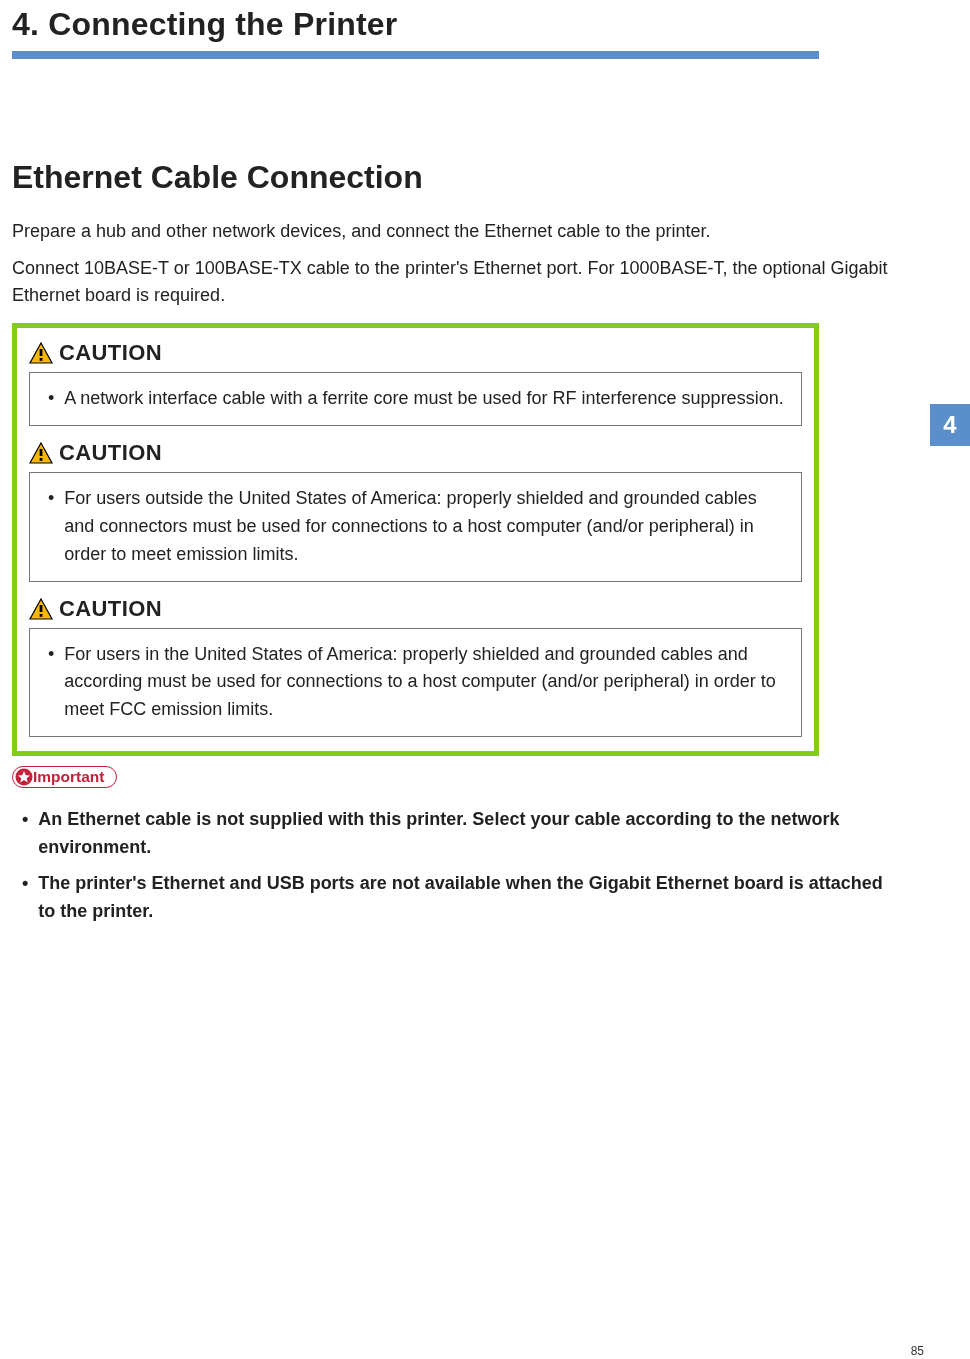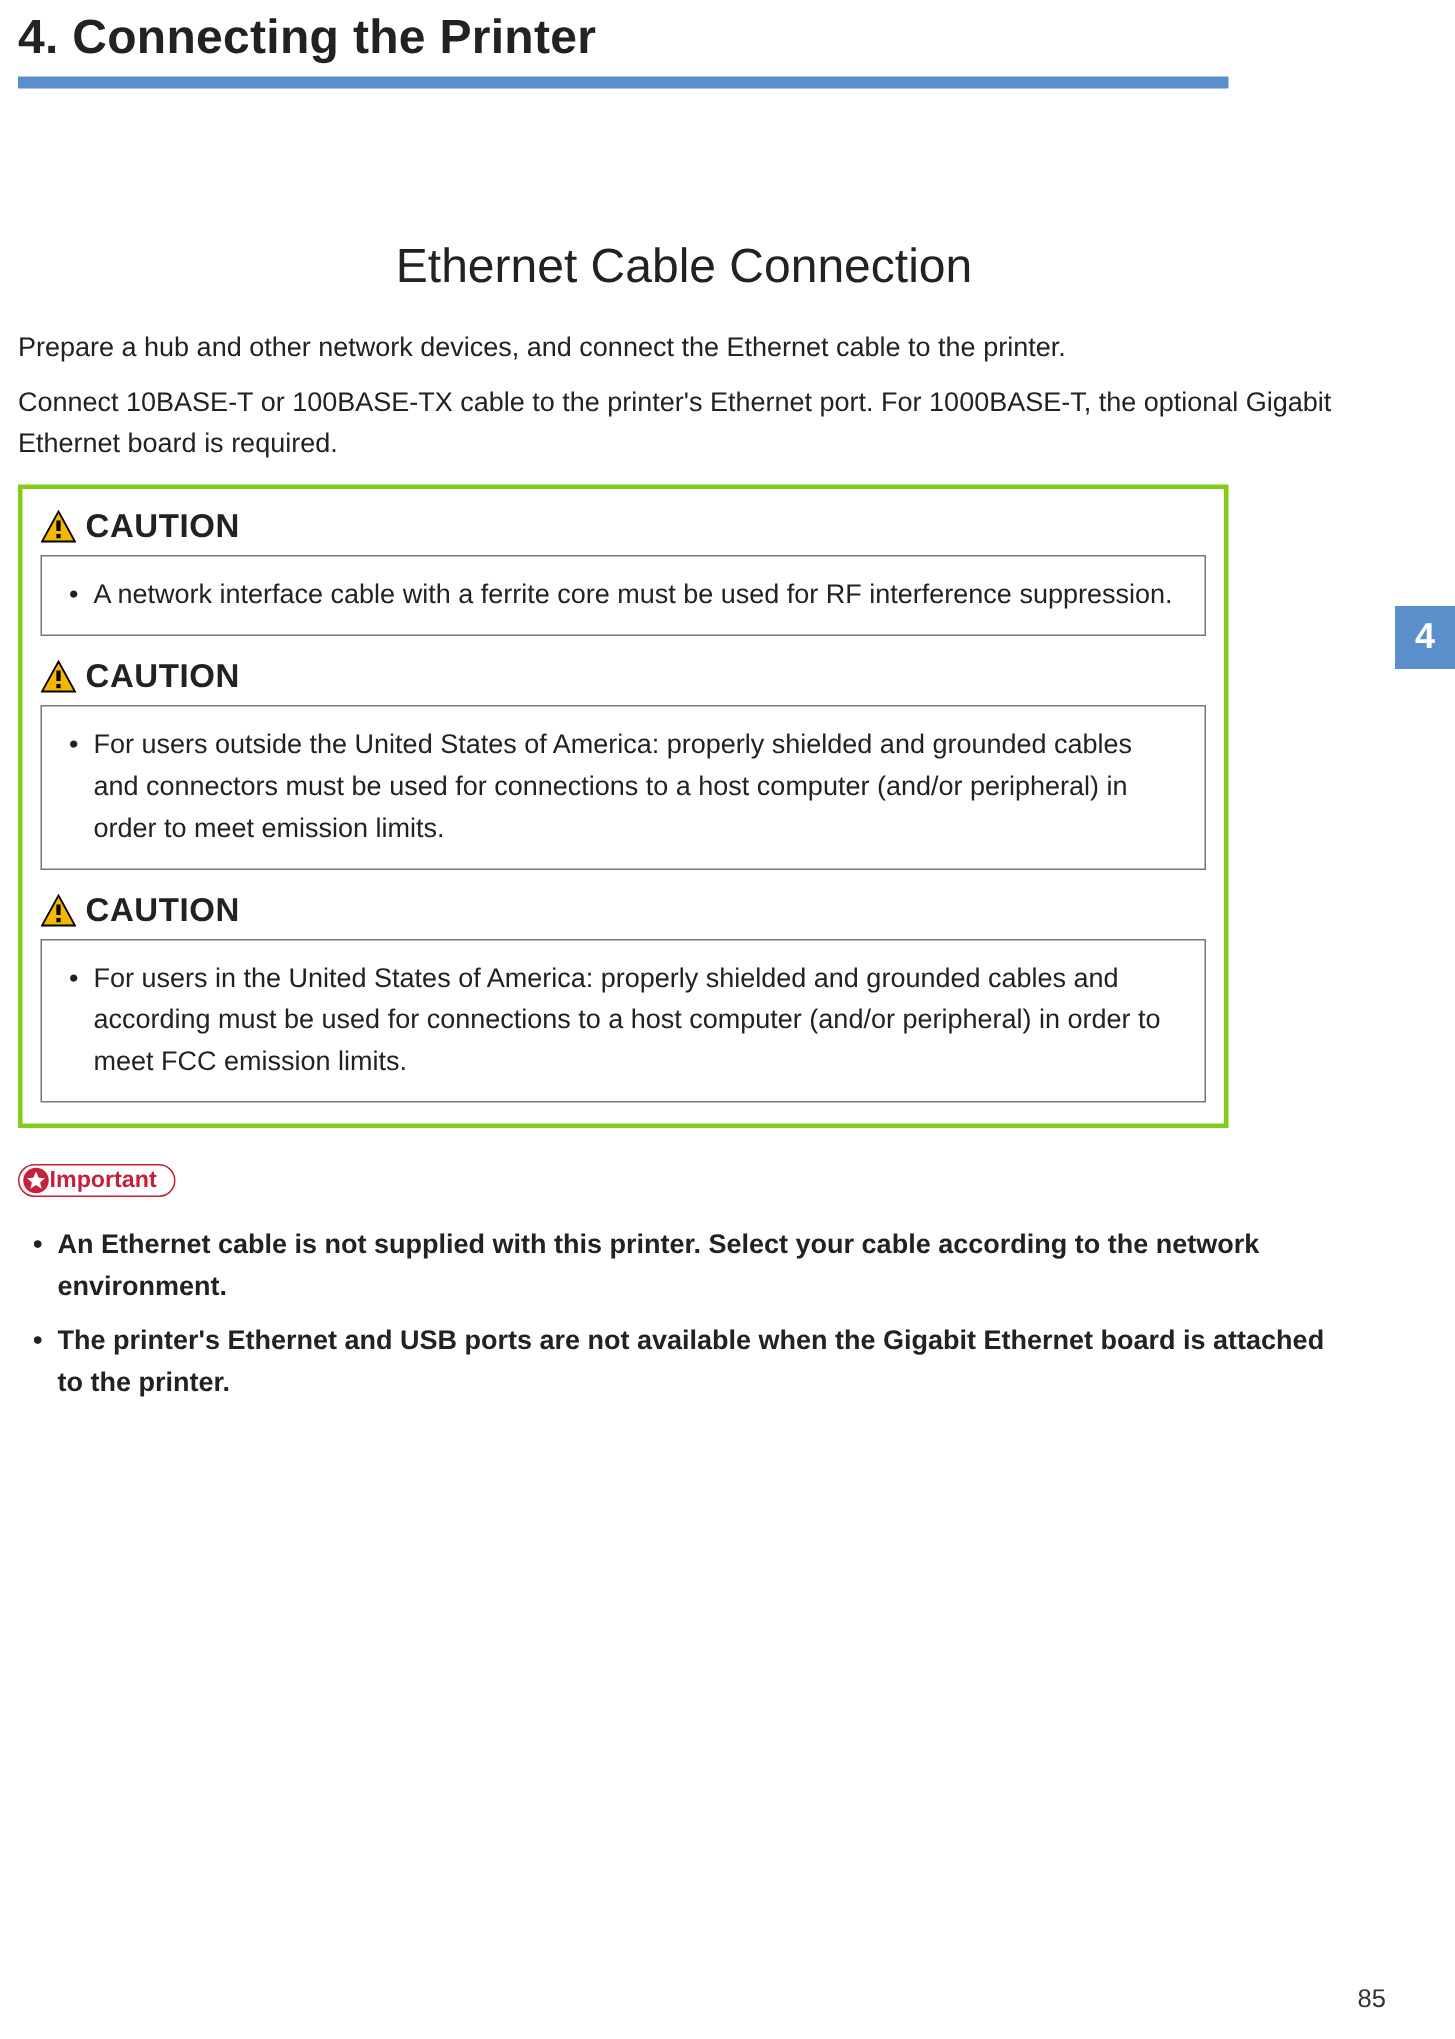--- a/index.html
+++ b/index.html
@@ -29,33 +29,32 @@
     background: #5b8fcb;
     margin: 0 0 16px 2px;
     width: 807px;
   }
   .chapter-intro {
     font-size: 18px;
     margin: 18px 0 0 2px;
   }
   .section-title {
     font-size: 32px;
-    font-weight: normal;
+    font-weight: bold;
     margin: 100px 0 22px 2px;
-    text-align: center;
   }
   .para {
     font-size: 18px;
     line-height: 1.5;
     margin: 10px 0 0 2px;
     max-width: 880px;
   }
   .highlight-block {
-    border: 3px solid #84cc16;
-    margin: 14px 0 14px 2px;
+    border: 5px solid #84cc16;
+    margin: 14px 0 0 2px;
     padding: 8px 12px 12px 12px;
     width: 807px;
   }
   .caution-row {
     display: flex;
     align-items: center;
     gap: 6px;
     margin: 4px 0 6px 0;
   }
   .caution-icon {
@@ -124,22 +123,22 @@
     background: #5b8fcb;
     color: #fff;
     font-size: 24px;
     font-weight: bold;
     text-align: center;
     line-height: 42px;
   }
   .page-num {
     position: absolute;
     right: 46px;
-    bottom: 16px;
-    font-size: 17px;
+    bottom: 1px;
+    font-size: 12px;
     color: #333;
   }
 </style>
 </head>
 <body>
 
 <div class="side-tab">4</div>
 
 <div class="page">
 

